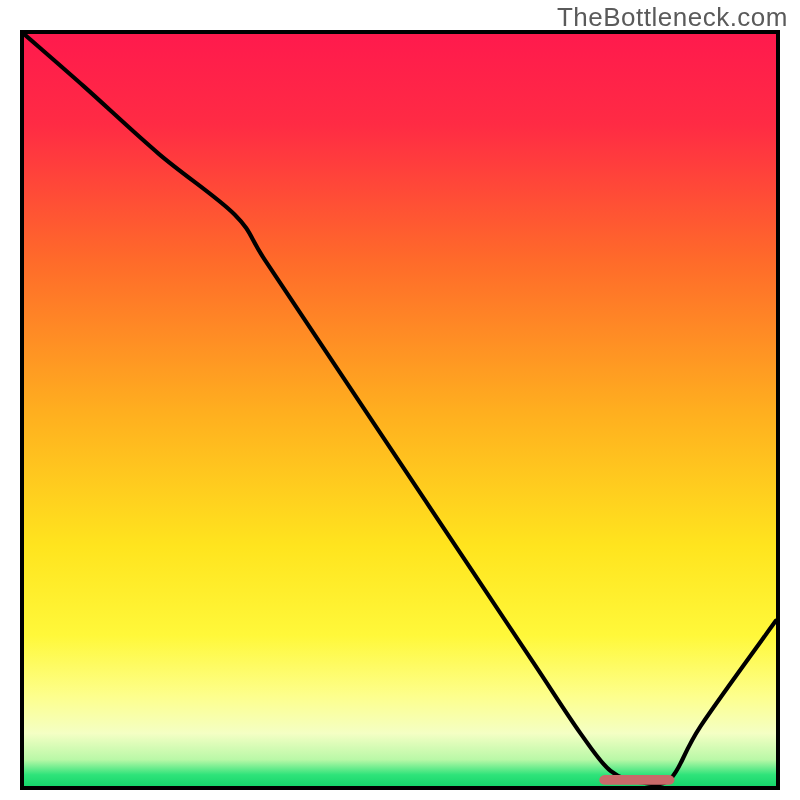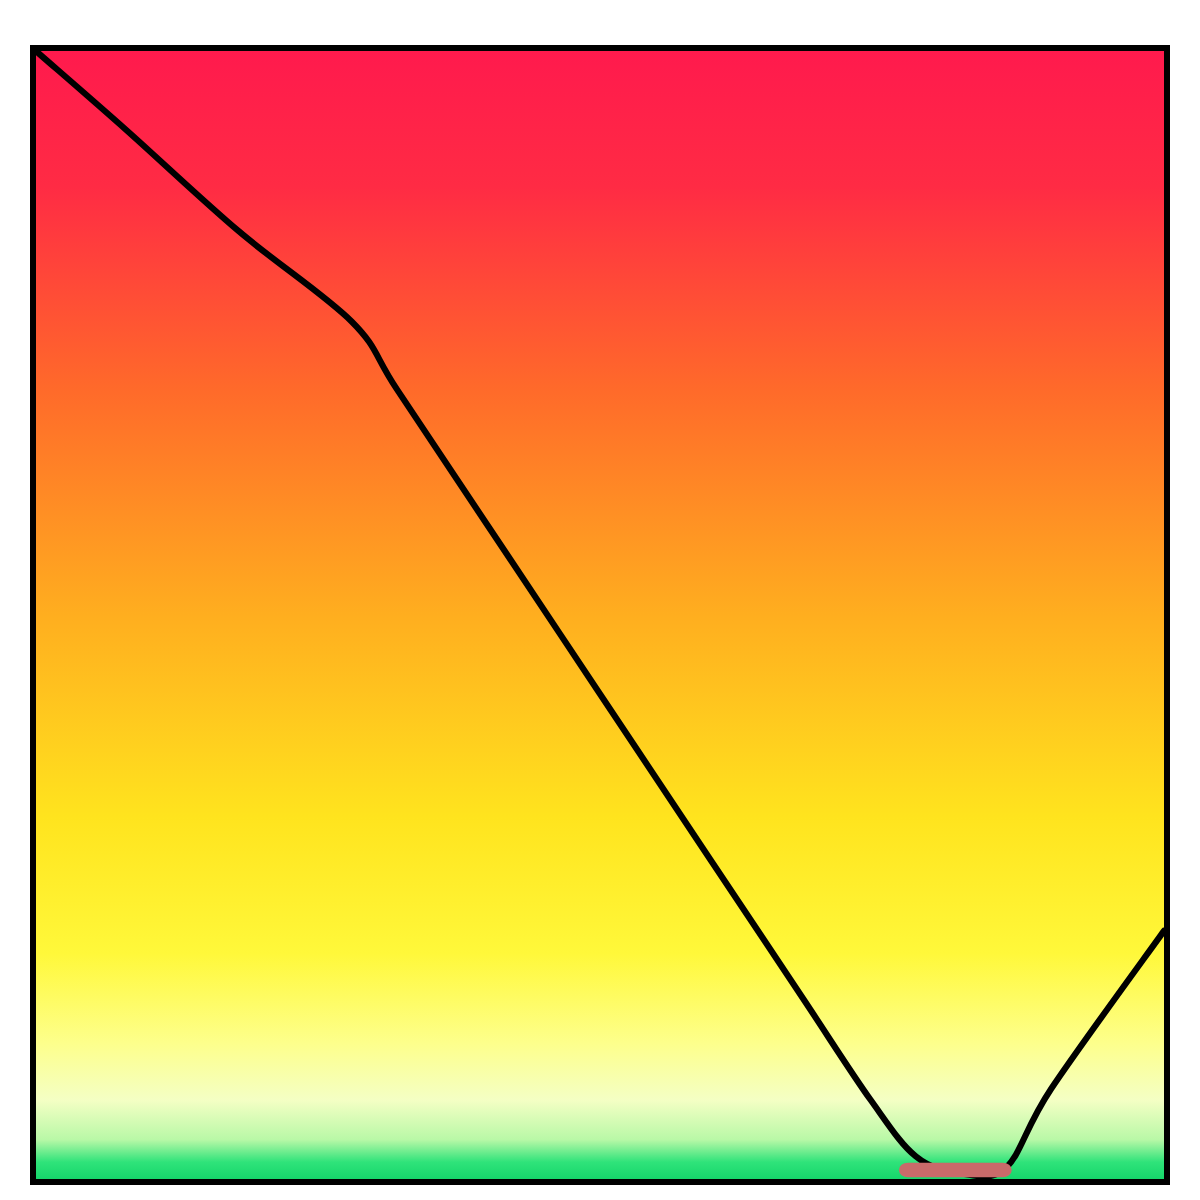--- a/index.html
+++ b/index.html
@@ -53,20 +53,21 @@
   }
   .minimum-marker {
     stroke: none;
   }
 </style>
 </head>
 <body>
 
 <div class="stage">
 
+  <div class="watermark">TheBottleneck.com</div>
 
   <div class="plot-frame">
 
     <svg class="bg-gradient" viewBox="0 0 100 100" preserveAspectRatio="none">
       <defs>
         <linearGradient id="bgGrad" x1="0" y1="0" x2="0" y2="1">
             <stop offset="0.00%" stop-color="#ff1a4d"></stop>
             <stop offset="12.00%" stop-color="#ff2b44"></stop>
             <stop offset="30.00%" stop-color="#ff6a2a"></stop>
             <stop offset="50.00%" stop-color="#ffae1f"></stop>

